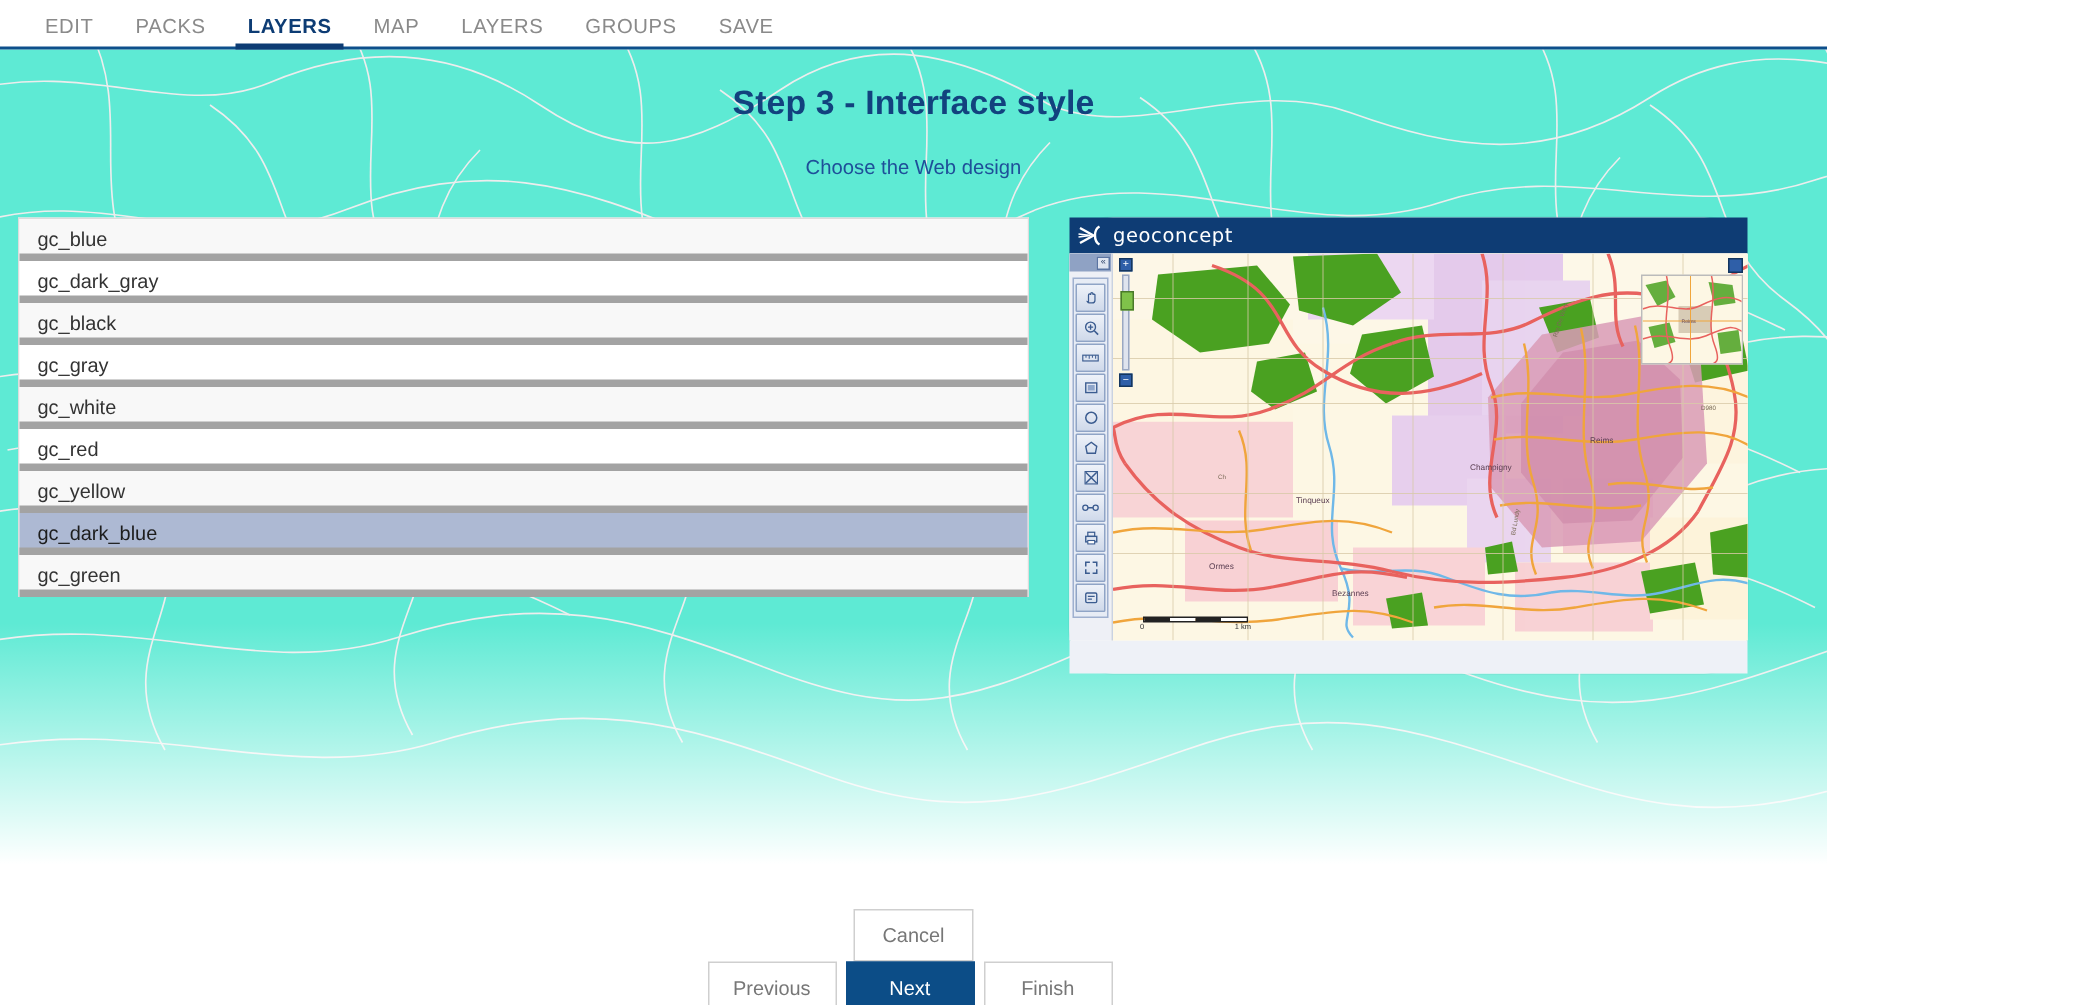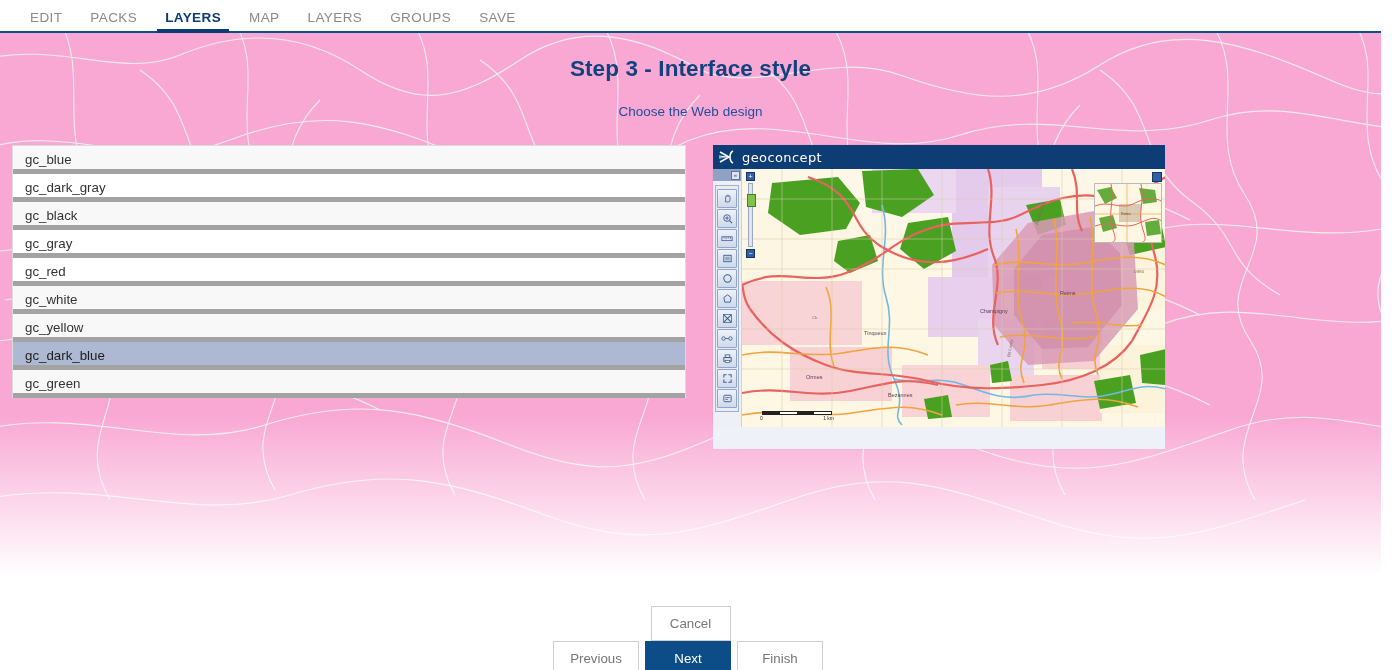--- a/index.html
+++ b/index.html
@@ -5,22 +5,22 @@
   * { box-sizing: border-box; }
   html, body {
     margin: 0; padding: 0;
     width: 1400px; height: 670px;
     overflow: hidden;
     font-family: "Liberation Sans", sans-serif;
     background: #ffffff;
   }
   #app {
     position: relative;
-    width: 1381px; height: 670px;
-    background: #f9a8d4;
+    width: 1218px; height: 670px;
+    background: #5eead4;
     overflow: hidden;
   }
 
   
   .bg-watermark {
     position: absolute;
     left: 0; top: 0; width: 1400px; height: 670px;
     pointer-events: none;
     z-index: 0;
   }
@@ -387,22 +387,22 @@
     <p class="page-subtitle">Choose the Web design</p>
   </div>
 
   <div class="content">
 
     <div class="style-list">
       <div class="style-row alt">gc_blue</div>
       <div class="style-row">gc_dark_gray</div>
       <div class="style-row alt">gc_black</div>
       <div class="style-row">gc_gray</div>
+      <div class="style-row alt">gc_white</div>
       <div class="style-row">gc_red</div>
-      <div class="style-row alt">gc_white</div>
       <div class="style-row alt">gc_yellow</div>
       <div class="style-row selected">gc_dark_blue</div>
       <div class="style-row alt">gc_green</div>
     </div>
 
     <div class="preview-wrap">
       <div class="preview">
 
         <div class="preview-banner">
           <div class="logo">

